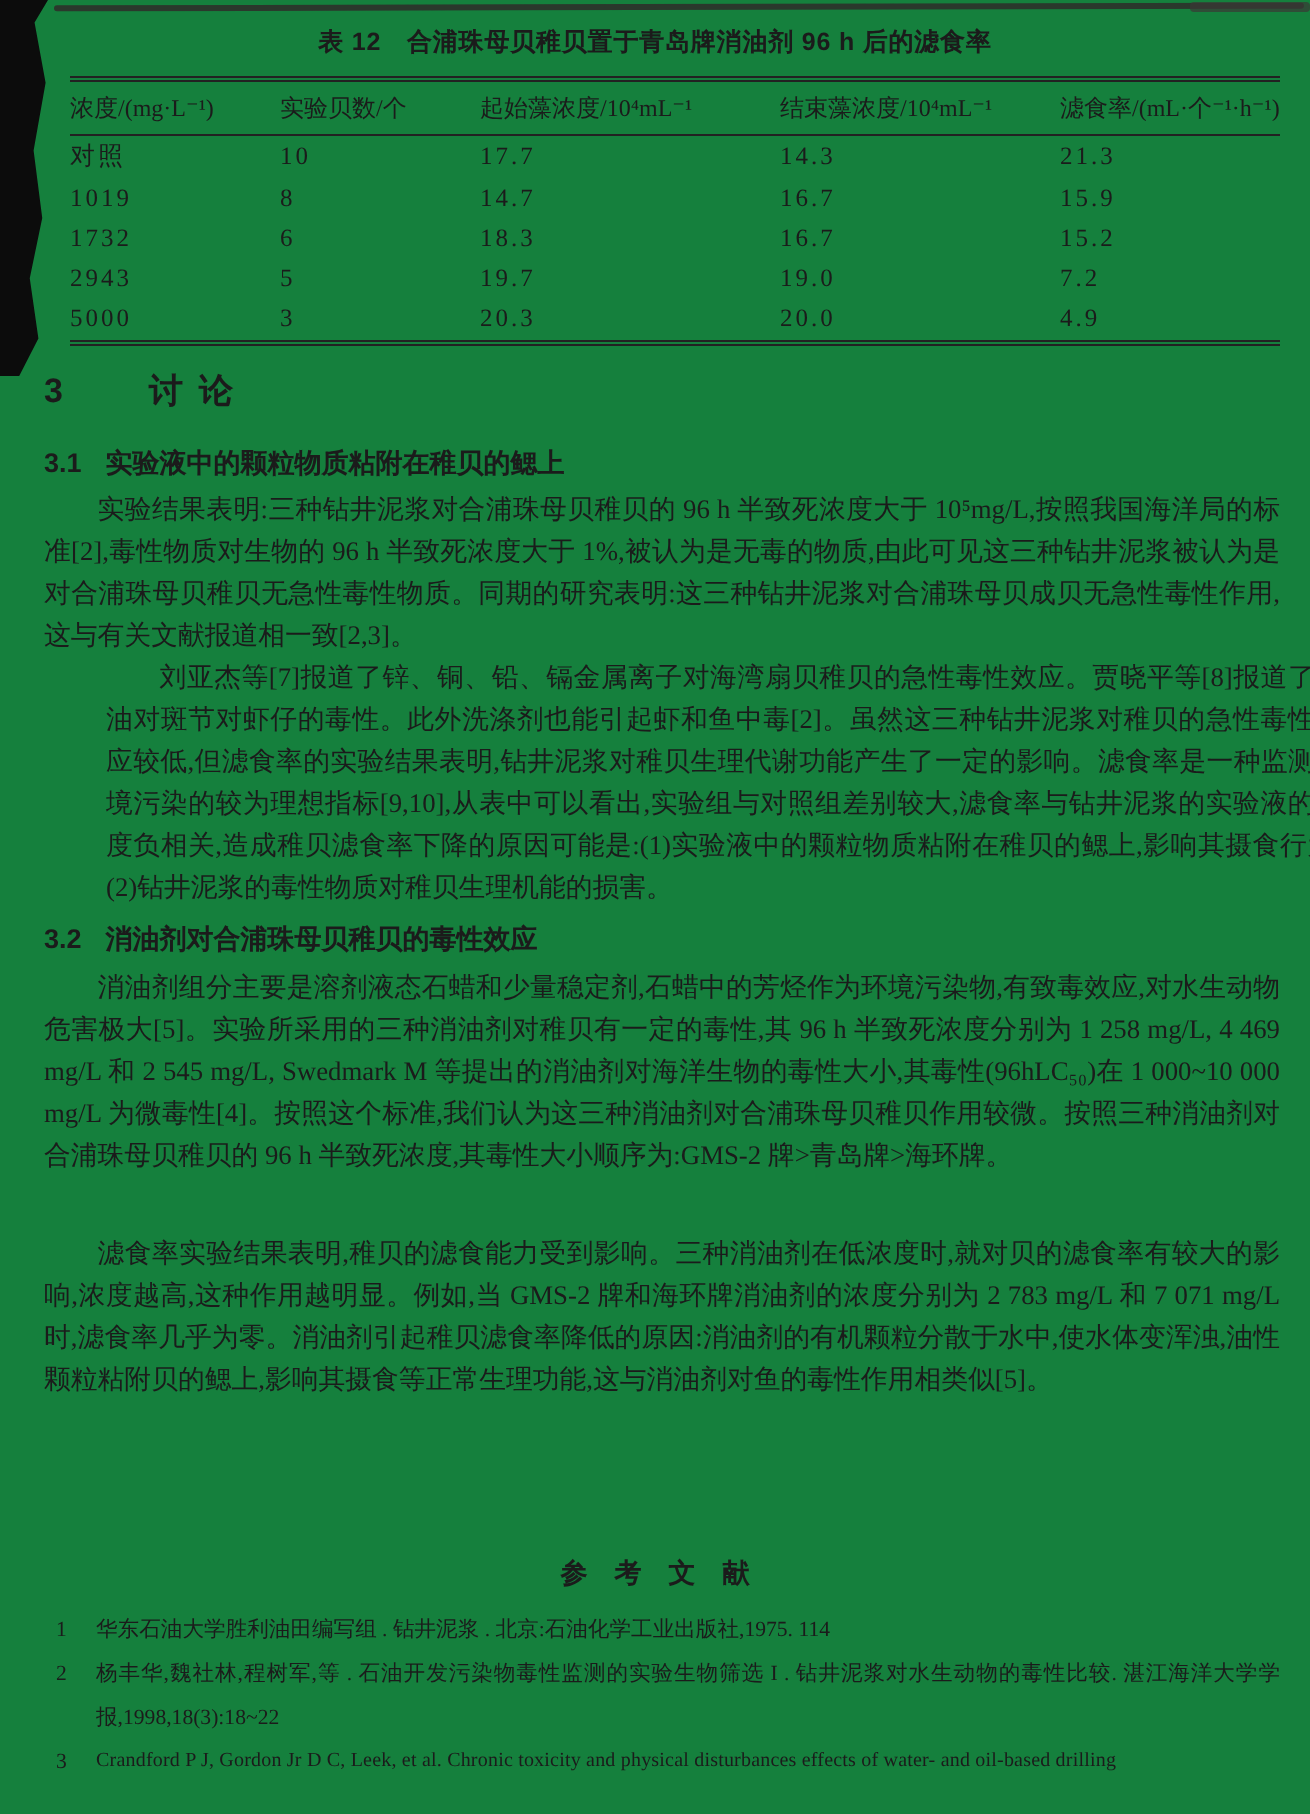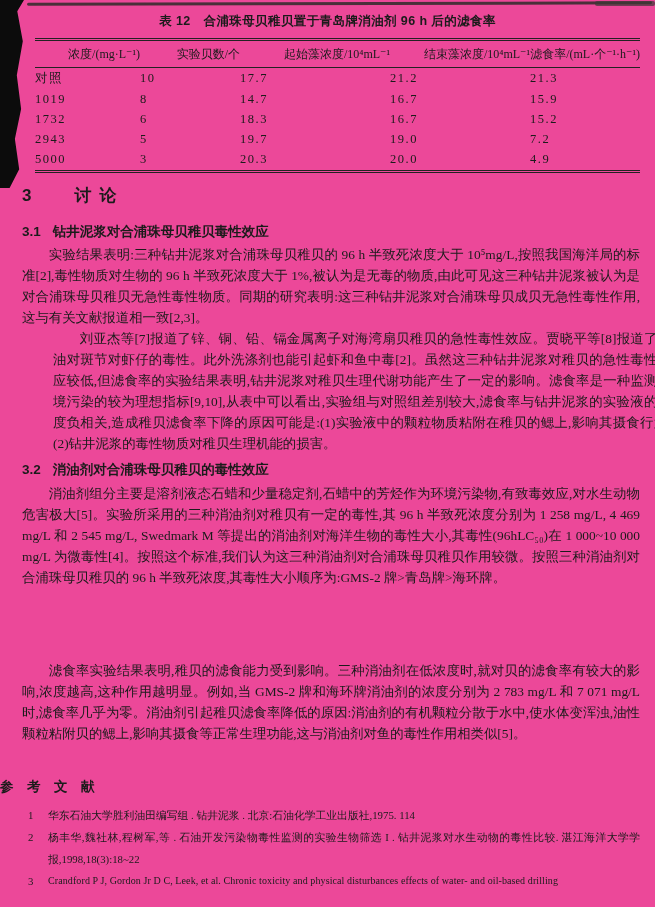--- a/index.html
+++ b/index.html
@@ -1,18 +1,18 @@
 <!DOCTYPE html>
 <html><head>
 <meta charset="utf-8">
 <style>
   html,body{margin:0;padding:0;background:#c9c8c4;}
   #page{
     position:relative;width:655px;height:907px;margin:0 auto;
-    background:#ec4899;overflow:hidden;
+    background:#15803d;overflow:hidden;
     font-family:"Liberation Serif","DejaVu Serif",serif;
     color:#1b1b1b;
   }
   
   .blob-topleft{
     position:absolute;left:0;top:0;width:24px;height:188px;background:#0c0c0c;
     clip-path:polygon(0 0,100% 0,72% 6%,95% 22%,70% 40%,88% 58%,62% 74%,80% 90%,40% 100%,0 100%);
   }
   .streak-top{
     position:absolute;left:27px;top:2px;right:3px;height:3px;background:#2e2c29;
@@ -26,21 +26,21 @@
     position:absolute;top:13px;left:0;width:100%;text-align:center;
     font-family:"Liberation Sans","DejaVu Sans",sans-serif;
     font-weight:bold;font-size:12.5px;letter-spacing:.4px;
   }
   .dtable{
     position:absolute;top:38px;left:35px;width:605px;
     border-collapse:collapse;table-layout:fixed;
     border-top:3px double #222;border-bottom:3px double #222;
   }
   .dtable th{
-    font-weight:normal;font-size:12px;text-align:right;vertical-align:middle;
+    font-weight:normal;font-size:12px;text-align:left;vertical-align:middle;
     padding:5px 0 4px;border-bottom:1.3px solid #222;white-space:nowrap;
   }
   .dtable td{
     font-size:12.5px;text-align:left;padding:2px 0 3px;letter-spacing:.12em;
   }
   
   .h-disc{
     position:absolute;top:184px;left:22px;
     font-family:"Liberation Sans","DejaVu Sans",sans-serif;
     font-weight:bold;font-size:17px;
@@ -51,24 +51,24 @@
     position:absolute;left:22px;
     font-family:"Liberation Sans","DejaVu Sans",sans-serif;
     font-weight:bold;font-size:13.5px;
   }
   .subhead .num{margin-right:12px;}
   .para{
     position:absolute;left:22px;width:618px;
     font-size:13.4px;line-height:21px;text-align:justify;text-indent:2em;
   }
   #h31{top:223px;} #p31a{top:244px;} #p31b{top:328px;margin-left:31px;}
-  #h32{top:461px;} #p32a{top:483px;} #p32b{top:616px;margin-top:44px;}
+  #h32{top:461px;} #p32a{top:483px;} #p32b{top:616px;}
   
   .ref-title{
-    position:absolute;top:778px;left:0;width:100%;
+    position:absolute;top:778px;left:0;width:100%;text-align:center;
     font-family:"Liberation Sans","DejaVu Sans",sans-serif;
     font-weight:bold;font-size:13.5px;
   }
   .ref-list{position:absolute;top:804px;left:28px;width:612px;}
   .ref-item{display:flex;font-size:10.8px;line-height:22px;text-align:justify;}
   .ref-item .rnum{flex:0 0 20px;}
   .ref-item .rtxt{flex:1 1 auto;}
   .ref-item .rtxt.latin{white-space:nowrap;overflow:hidden;font-size:10px;letter-spacing:.1px;}
 </style>
 </head>
@@ -97,21 +97,21 @@
         <th>起始藻浓度/10⁴mL⁻¹</th>
         <th>结束藻浓度/10⁴mL⁻¹</th>
         <th>滤食率/(mL·个⁻¹·h⁻¹)</th>
       </tr>
     </thead>
     <tbody>
       <tr>
         <td>对照</td>
         <td>10</td>
         <td>17.7</td>
-        <td>21.2</td>
+        <td>14.3</td>
         <td>21.3</td>
       </tr>
       <tr>
         <td>1019</td>
         <td>8</td>
         <td>14.7</td>
         <td>16.7</td>
         <td>15.9</td>
       </tr>
       <tr>
@@ -136,21 +136,21 @@
         <td>4.9</td>
       </tr>
     </tbody>
   </table>
 
   <div class="h-disc">
     <span class="num">3</span><span class="ttl">讨论</span>
   </div>
 
   <div class="subhead" id="h31">
-    <span class="num">3.1</span><span>钻井泥浆对合浦珠母贝稚贝毒性效应</span>
+    <span class="num">3.1</span><span>实验液中的颗粒物质粘附在稚贝的鳃上</span>
   </div>
   <div class="para" id="p31a">实验结果表明:三种钻井泥浆对合浦珠母贝稚贝的 96 h 半致死浓度大于 10⁵mg/L,按照我国海洋局的标准[2],毒性物质对生物的 96 h 半致死浓度大于 1%,被认为是无毒的物质,由此可见这三种钻井泥浆被认为是对合浦珠母贝稚贝无急性毒性物质。同期的研究表明:这三种钻井泥浆对合浦珠母贝成贝无急性毒性作用,这与有关文献报道相一致[2,3]。</div>
   <div class="para" id="p31b">刘亚杰等[7]报道了锌、铜、铅、镉金属离子对海湾扇贝稚贝的急性毒性效应。贾晓平等[8]报道了柴油对斑节对虾仔的毒性。此外洗涤剂也能引起虾和鱼中毒[2]。虽然这三种钻井泥浆对稚贝的急性毒性效应较低,但滤食率的实验结果表明,钻井泥浆对稚贝生理代谢功能产生了一定的影响。滤食率是一种监测环境污染的较为理想指标[9,10],从表中可以看出,实验组与对照组差别较大,滤食率与钻井泥浆的实验液的浓度负相关,造成稚贝滤食率下降的原因可能是:(1)实验液中的颗粒物质粘附在稚贝的鳃上,影响其摄食行为;(2)钻井泥浆的毒性物质对稚贝生理机能的损害。</div>
 
   <div class="subhead" id="h32">
     <span class="num">3.2</span><span>消油剂对合浦珠母贝稚贝的毒性效应</span>
   </div>
   <div class="para" id="p32a">消油剂组分主要是溶剂液态石蜡和少量稳定剂,石蜡中的芳烃作为环境污染物,有致毒效应,对水生动物危害极大[5]。实验所采用的三种消油剂对稚贝有一定的毒性,其 96 h 半致死浓度分别为 1 258 mg/L, 4 469 mg/L 和 2 545 mg/L, Swedmark M 等提出的消油剂对海洋生物的毒性大小,其毒性(96hLC₅₀)在 1 000~10 000 mg/L 为微毒性[4]。按照这个标准,我们认为这三种消油剂对合浦珠母贝稚贝作用较微。按照三种消油剂对合浦珠母贝稚贝的 96 h 半致死浓度,其毒性大小顺序为:GMS-2 牌&gt;青岛牌&gt;海环牌。</div>
   <div class="para" id="p32b">滤食率实验结果表明,稚贝的滤食能力受到影响。三种消油剂在低浓度时,就对贝的滤食率有较大的影响,浓度越高,这种作用越明显。例如,当 GMS-2 牌和海环牌消油剂的浓度分别为 2 783 mg/L 和 7 071 mg/L 时,滤食率几乎为零。消油剂引起稚贝滤食率降低的原因:消油剂的有机颗粒分散于水中,使水体变浑浊,油性颗粒粘附贝的鳃上,影响其摄食等正常生理功能,这与消油剂对鱼的毒性作用相类似[5]。</div>
 

